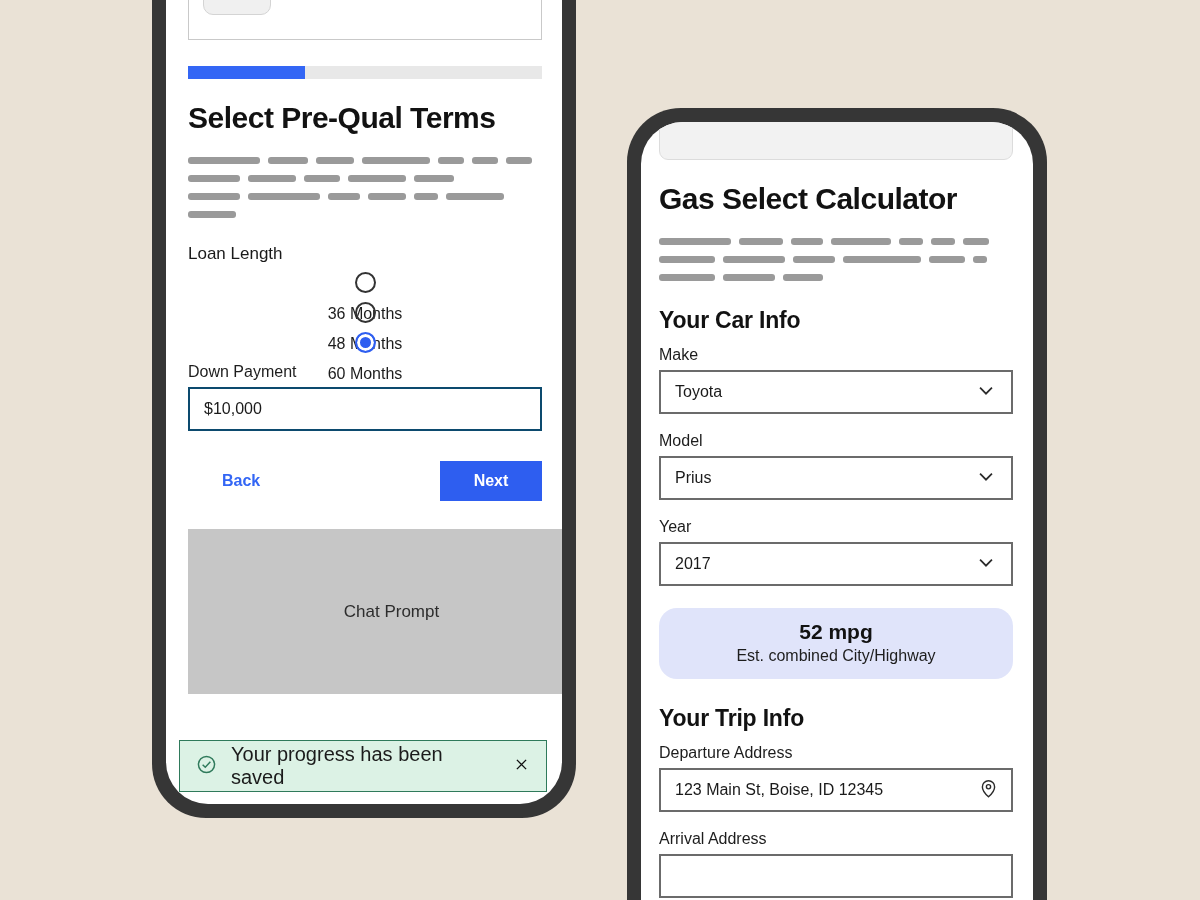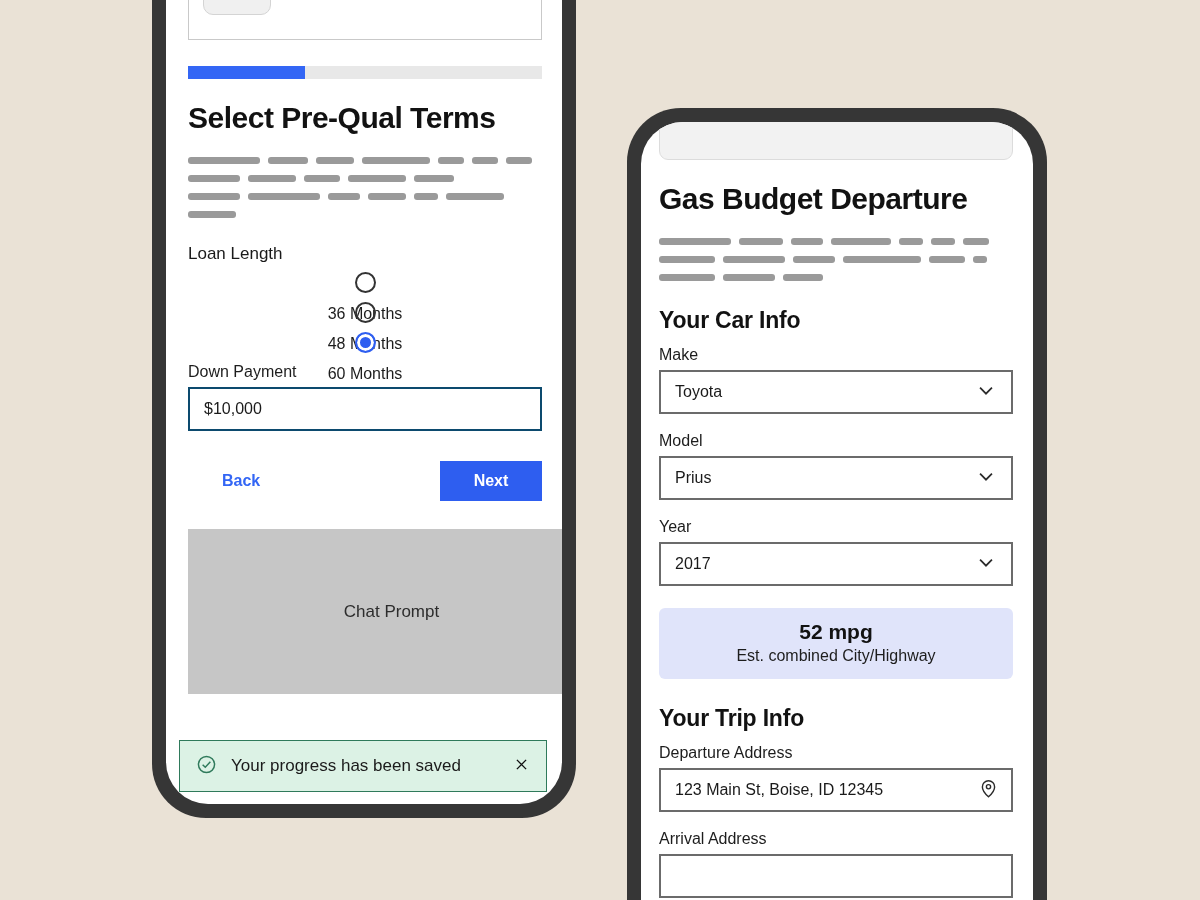--- a/index.html
+++ b/index.html
@@ -220,21 +220,21 @@
     height: 52px;
     background: #dcf2e5;
     border: 1.5px solid #2f7a5b;
     display: flex;
     align-items: center;
     padding: 0 16px;
     box-sizing: border-box;
     gap: 14px;
     z-index: 40;
   }
-  .toast-text { font-size: 17px; color: #1b1b1b; flex: 1; }
+  .toast-text { font-size: 20px; color: #1b1b1b; flex: 1; }
   .toast-close { font-size: 19px; color: #111; line-height: 1; }
 
   
   .rp-body {
     position: absolute;
     left: 18px;
     top: 14px;
     width: 354px;
   }
   .url-bar {
@@ -268,21 +268,21 @@
     align-items: center;
     padding: 0 14px;
     font-size: 16px;
     color: #1a1a1a;
     background: #fff;
   }
   .select-box .val { flex: 1; }
   .mpg-box {
     width: 354px;
     background: #e0e4fa;
-    border-radius: 6px;
+    border-radius: 18px;
     padding: 12px 0 14px;
     box-sizing: border-box;
     text-align: center;
     margin-top: 22px;
   }
   .mpg-val { font-size: 21px; font-weight: bold; color: #121212; }
   .mpg-sub { font-size: 16px; color: #1d1d1d; margin-top: 3px; }
   .addr-box {
     width: 354px;
     height: 44px;
@@ -403,21 +403,21 @@
       </svg>
     </span>
   </div>
 
   <div class="phone" id="phone-right">
     <div class="phone-screen" id="phone-right-screen">
       <div class="rp-body">
 
         <div class="url-bar"></div>
 
-        <div class="rp-h1">Gas Budget Departure</div>
+        <div class="rp-h1">Gas Select Calculator</div>
 
         <div class="ph-lines" id="rp-placeholder">
             <div class="ph-row">
               <div class="ph-bar" style="width: 72px;"></div>
               <div class="ph-bar" style="width: 44px;"></div>
               <div class="ph-bar" style="width: 32px;"></div>
               <div class="ph-bar" style="width: 60px;"></div>
               <div class="ph-bar" style="width: 24px;"></div>
               <div class="ph-bar" style="width: 24px;"></div>
               <div class="ph-bar" style="width: 26px;"></div>

